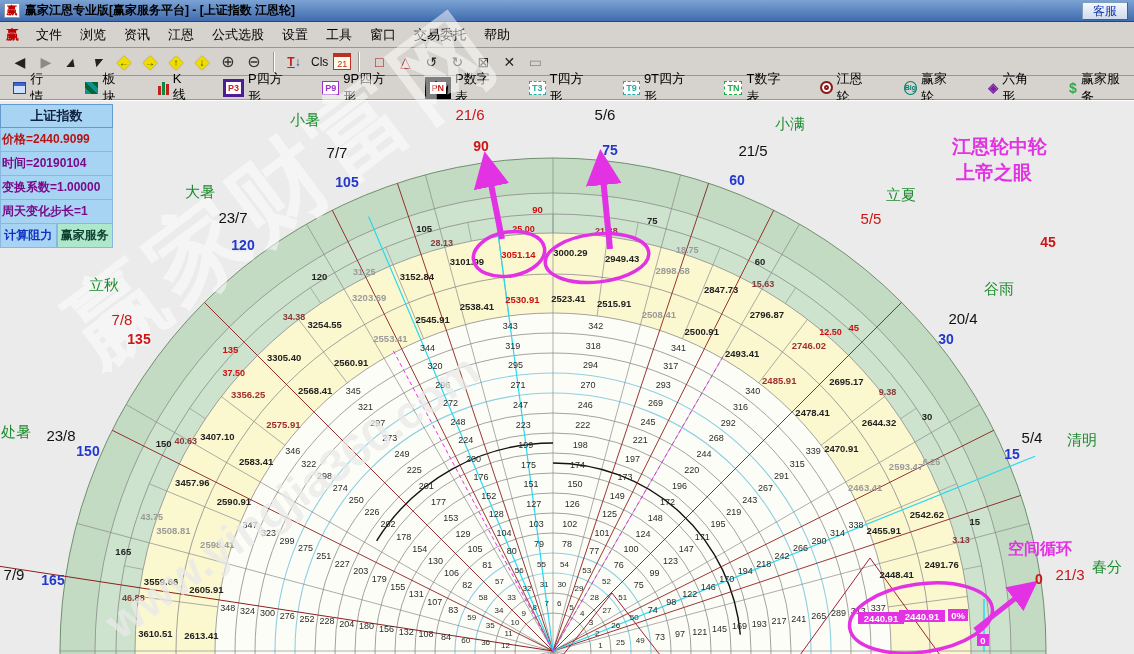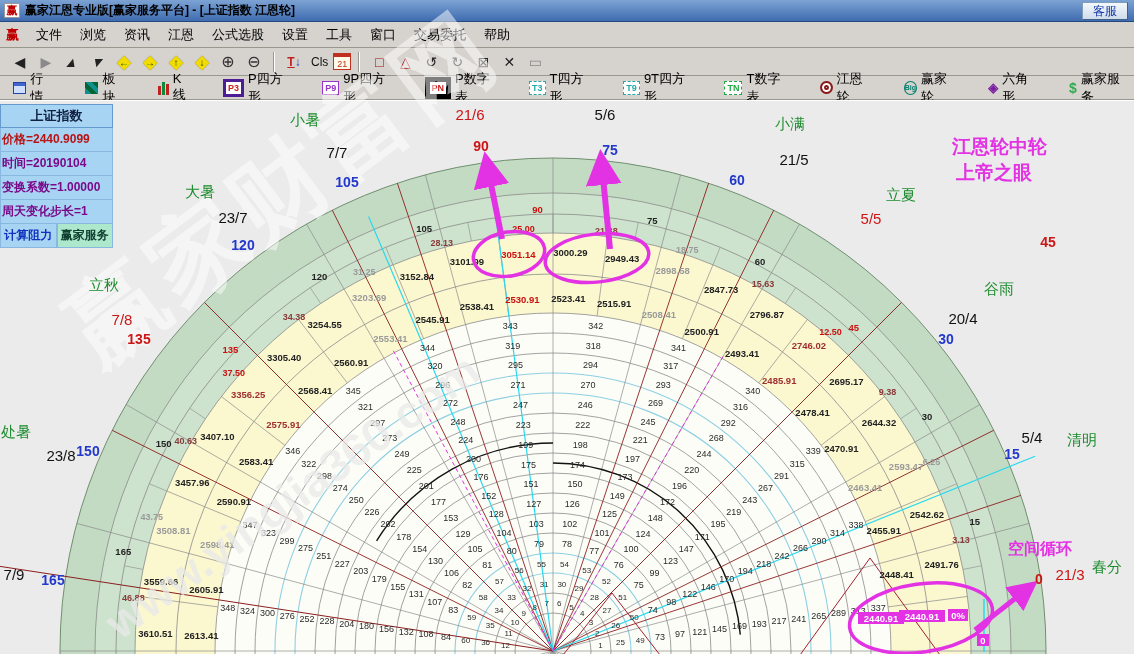--- a/index.html
+++ b/index.html
@@ -622,26 +622,26 @@
         <div class="wlabel deg red" style="left: 1048px; top: 141px;">45</div>
         <div class="wlabel deg red" style="left: 139px; top: 238px;">135</div>
         <div class="wlabel deg blue" style="left: 946px; top: 238px;">30</div>
         <div class="wlabel deg blue" style="left: 88px; top: 350px;">150</div>
         <div class="wlabel deg blue" style="left: 1012px; top: 353px;">15</div>
         <div class="wlabel deg blue" style="left: 53px; top: 479px;">165</div>
         <div class="wlabel deg red" style="left: 1039px; top: 478px;">0</div>
         <div class="wlabel date red" style="left: 470px; top: 13px;">21/6</div>
         <div class="wlabel date black" style="left: 605px; top: 13px;">5/6</div>
         <div class="wlabel date black" style="left: 337px; top: 51px;">7/7</div>
-        <div class="wlabel date black" style="left: 794px; top: 49px; margin-top: 9px;">21/5</div>
+        <div class="wlabel date black" style="left: 753px; top: 49px;">21/5</div>
         <div class="wlabel date black" style="left: 233px; top: 116px;">23/7</div>
         <div class="wlabel date red" style="left: 871px; top: 117px;">5/5</div>
         <div class="wlabel date red" style="left: 122px; top: 218px;">7/8</div>
         <div class="wlabel date black" style="left: 963px; top: 217px;">20/4</div>
-        <div class="wlabel date black" style="left: 61px; top: 334px; margin-top: 20px;">23/8</div>
+        <div class="wlabel date black" style="left: 61px; top: 334px;">23/8</div>
         <div class="wlabel date black" style="left: 1032px; top: 336px;">5/4</div>
         <div class="wlabel date black" style="left: 14px; top: 473px;">7/9</div>
         <div class="wlabel date red" style="left: 1070px; top: 473px;">21/3</div>
         <div class="wlabel term" style="left: 305px; top: 19px;">小暑</div>
         <div class="wlabel term" style="left: 790px; top: 23px;">小满</div>
         <div class="wlabel term" style="left: 200px; top: 91px;">大暑</div>
         <div class="wlabel term" style="left: 901px; top: 94px;">立夏</div>
         <div class="wlabel term" style="left: 104px; top: 184px;">立秋</div>
         <div class="wlabel term" style="left: 999px; top: 188px;">谷雨</div>
         <div class="wlabel term" style="left: 16px; top: 331px;">处暑</div>

